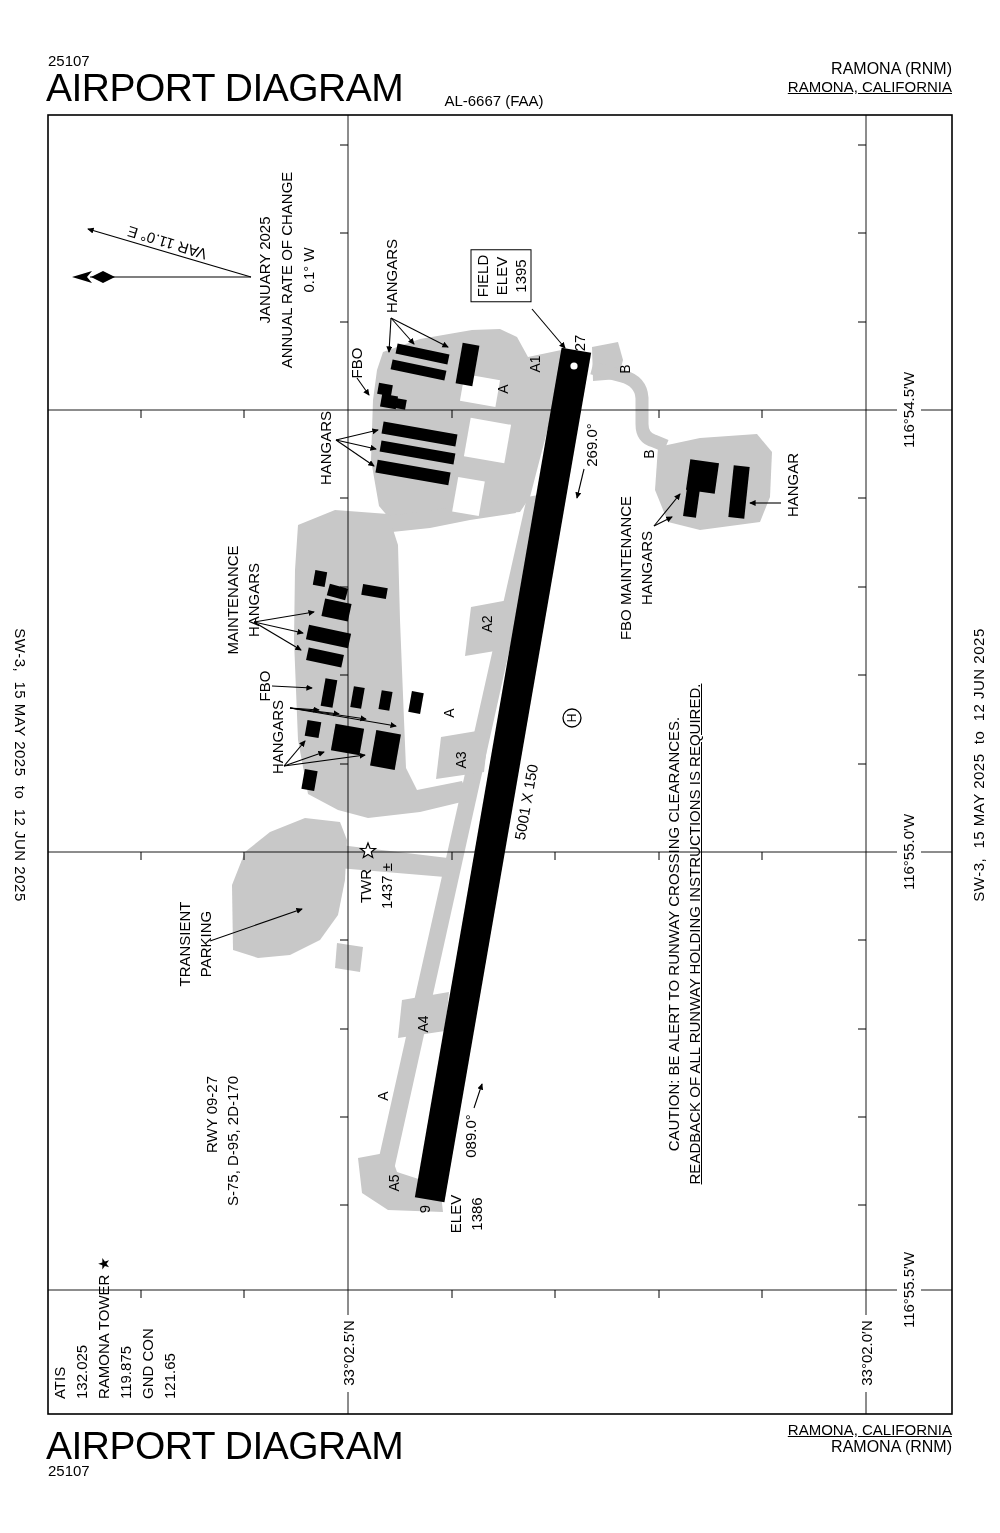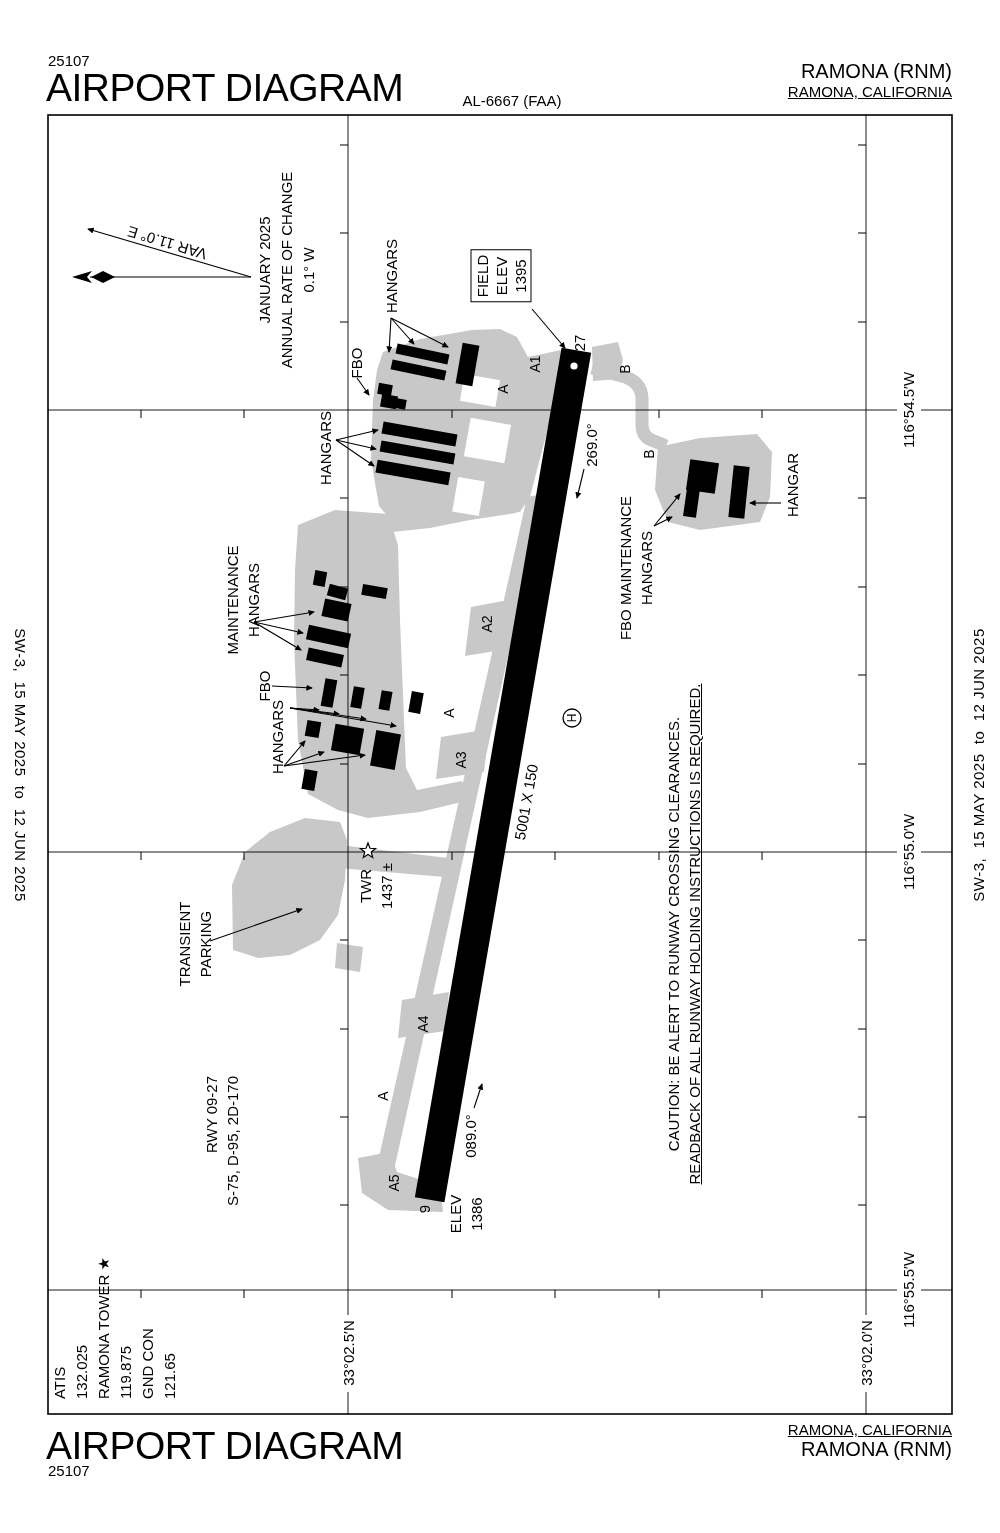--- a/index.html
+++ b/index.html
@@ -17,21 +17,21 @@
   .thin{stroke:var(--ink,#000);stroke-width:1.1;fill:none;}
   .star{fill:#fff;stroke:var(--ink,#000);stroke-width:1.2;}
   .lbl{position:absolute;white-space:nowrap;color:var(--ink,#000);}
   .lbl .ln{display:block;}
   .lbl .u{text-decoration:underline;}
   .lbl.boxed{border:1.4px solid var(--ink,#000);background:var(--paper,#fff);padding:1px 4px;}
   .hdrnum{position:absolute;font-size:15px;}
   .hdrtitle{position:absolute;font-size:39px;letter-spacing:-0.5px;}
   .hdral{position:absolute;font-size:15px;transform:translateX(-50%);}
   .hdrright{position:absolute;text-align:right;right:48px;}
-  .hdrright .big{font-size:20px;}
+  .hdrright .big{font-size:16px;}
   .hdrright .small{font-size:15px;text-decoration:underline;}
   .edgedate{position:absolute;font-size:15px;letter-spacing:0.5px;white-space:pre;}
 </style>
 </head>
 <body>
 
 <div id="page" style="--paper: #ffffff; --ink: #000000; --apron: #c8c8c8;">
 
   <svg id="mapsvg" width="1000" height="1533" viewBox="0 0 1000 1533">
     <defs>
@@ -187,21 +187,21 @@
 
     <polygon class="star" transform="translate(368,851)" points="0,-8 2,-2.75 7.61,-2.47 3.23,1.05 4.7,6.47 0,3.4 -4.7,6.47 -3.23,1.05 -7.61,-2.47 -2,-2.75"></polygon>
 
     <circle cx="572" cy="718" r="9" fill="#fff" stroke="#000" stroke-width="1.3"></circle>
 
     <rect class="frame" x="48" y="115" width="904" height="1299"></rect>
   </svg>
 
   <div class="hdrnum" style="left:48px;top:52px;">25107</div>
   <div class="hdrtitle" style="left:46px;top:66px;">AIRPORT DIAGRAM</div>
-  <div class="hdral" style="left:512px;top:92px;">AL-6667 (FAA)</div>
+  <div class="hdral" style="left:494px;top:92px;">AL-6667 (FAA)</div>
   <div class="hdrright" style="top:60px;">
     <div class="big">RAMONA (RNM)</div>
     <div class="small">RAMONA, CALIFORNIA</div>
   </div>
 
   <div class="hdrright" style="top:1421px;">
     <div class="small">RAMONA, CALIFORNIA</div>
     <div class="big">RAMONA (RNM)</div>
   </div>
   <div class="hdrtitle" style="left:46px;top:1424px;">AIRPORT DIAGRAM</div>

